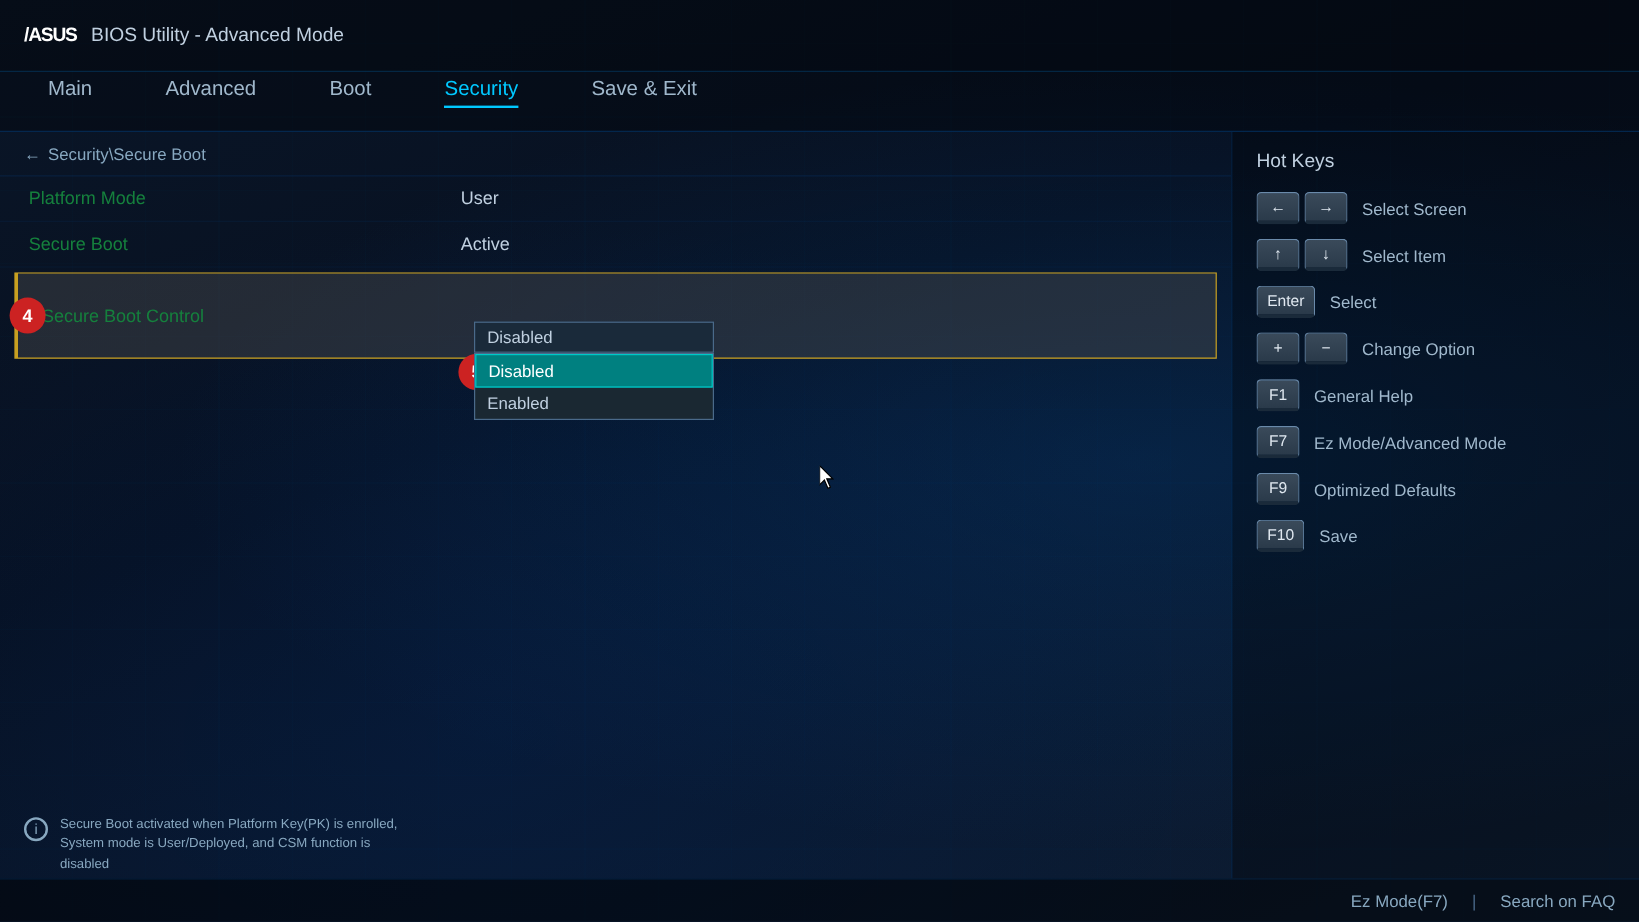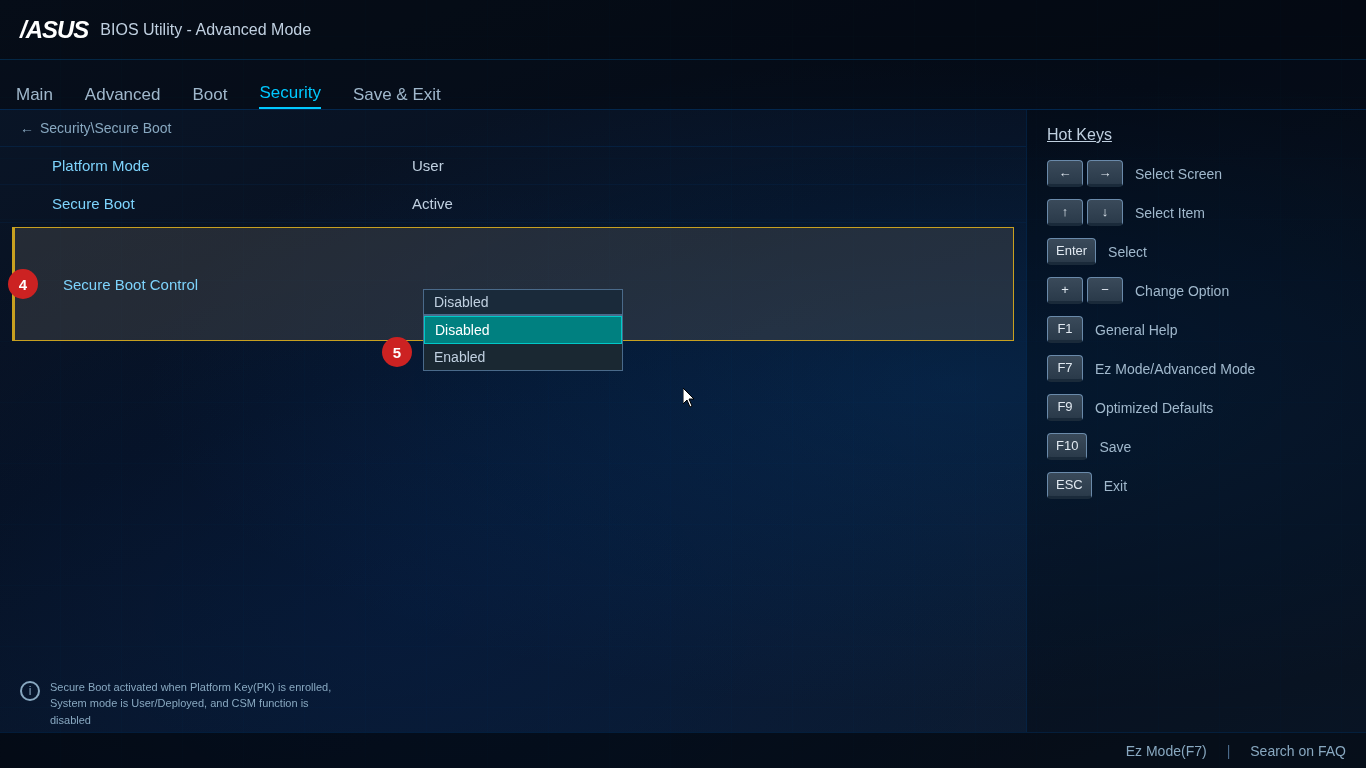--- a/index.html
+++ b/index.html
@@ -54,46 +54,45 @@
     }
 
     .logo-area {
       display: flex;
       align-items: center;
       gap: 12px;
     }
 
     .asus-logo {
       font-weight: 900;
-      font-size: 24px;
-      font-style: italic;
+      font-size: 16px;
       color: #fff;
       letter-spacing: -1px;
       font-family: Arial Black, sans-serif;
     }
 
     .asus-logo span {
       color: #fff;
     }
 
     .bios-title {
       font-size: 16px;
       color: #c0d0e0;
       font-weight: 400;
     }
 
     
     .nav {
       display: flex;
-      align-items: flex-end;
-      padding: 0 16px;
+      align-items: flex-start;
+      padding: 0 40px;
       height: 50px;
       background: rgba(0,0,0,0.3);
       border-bottom: 1px solid rgba(0,100,200,0.3);
-      gap: 32px;
+      gap: 61px;
     }
 
     .nav-item {
       font-size: 17px;
       color: #a0b8cc;
       cursor: pointer;
       padding: 4px 0;
       font-weight: 400;
     }
 
@@ -137,28 +136,27 @@
       align-items: center;
       padding: 10px 24px;
       border-bottom: 1px solid rgba(0,80,160,0.1);
     }
 
     .setting-row.highlighted {
       background: rgba(80,80,80,0.4);
       border: 1px solid #c8a020;
       border-left: 3px solid #c8a020;
       margin: 2px 12px;
-      padding: 25px 12px;
+      padding: 4px 12px;
     }
 
     .setting-label {
       font-size: 15px;
-      color: #7dd3fc;
+      color: #15803d;
       min-width: 360px;
-      margin-left: 28px;
     }
 
     .setting-value {
       font-size: 15px;
       color: #c0d0e0;
     }
 
     
     .dropdown-container {
       position: relative;
@@ -253,21 +251,20 @@
       background: rgba(0,0,0,0.3);
       border-left: 1px solid rgba(0,100,200,0.2);
       padding: 16px 20px;
     }
 
     .hotkeys-title {
       font-size: 16px;
       color: #c0d0e0;
       margin-bottom: 16px;
       font-weight: 500;
-      text-decoration: underline;
     }
 
     .hotkey-row {
       display: flex;
       align-items: center;
       gap: 12px;
       margin-bottom: 12px;
     }
 
     .hotkey-keys {
@@ -452,26 +449,20 @@
         <div class="hotkey-label">Optimized Defaults</div>
       </div>
 
       <div class="hotkey-row">
         <div class="hotkey-keys">
           <div class="key-btn">F10</div>
         </div>
         <div class="hotkey-label">Save</div>
       </div>
 
-      <div class="hotkey-row">
-        <div class="hotkey-keys">
-          <div class="key-btn">ESC</div>
-        </div>
-        <div class="hotkey-label">Exit</div>
-      </div>
     </div>
   </div>
 
   <div class="bottom-bar">
     <span>Ez Mode(F7)</span>
     <span class="bottom-divider">|</span>
     <span>Search on FAQ</span>
   </div>
 </div>
 

